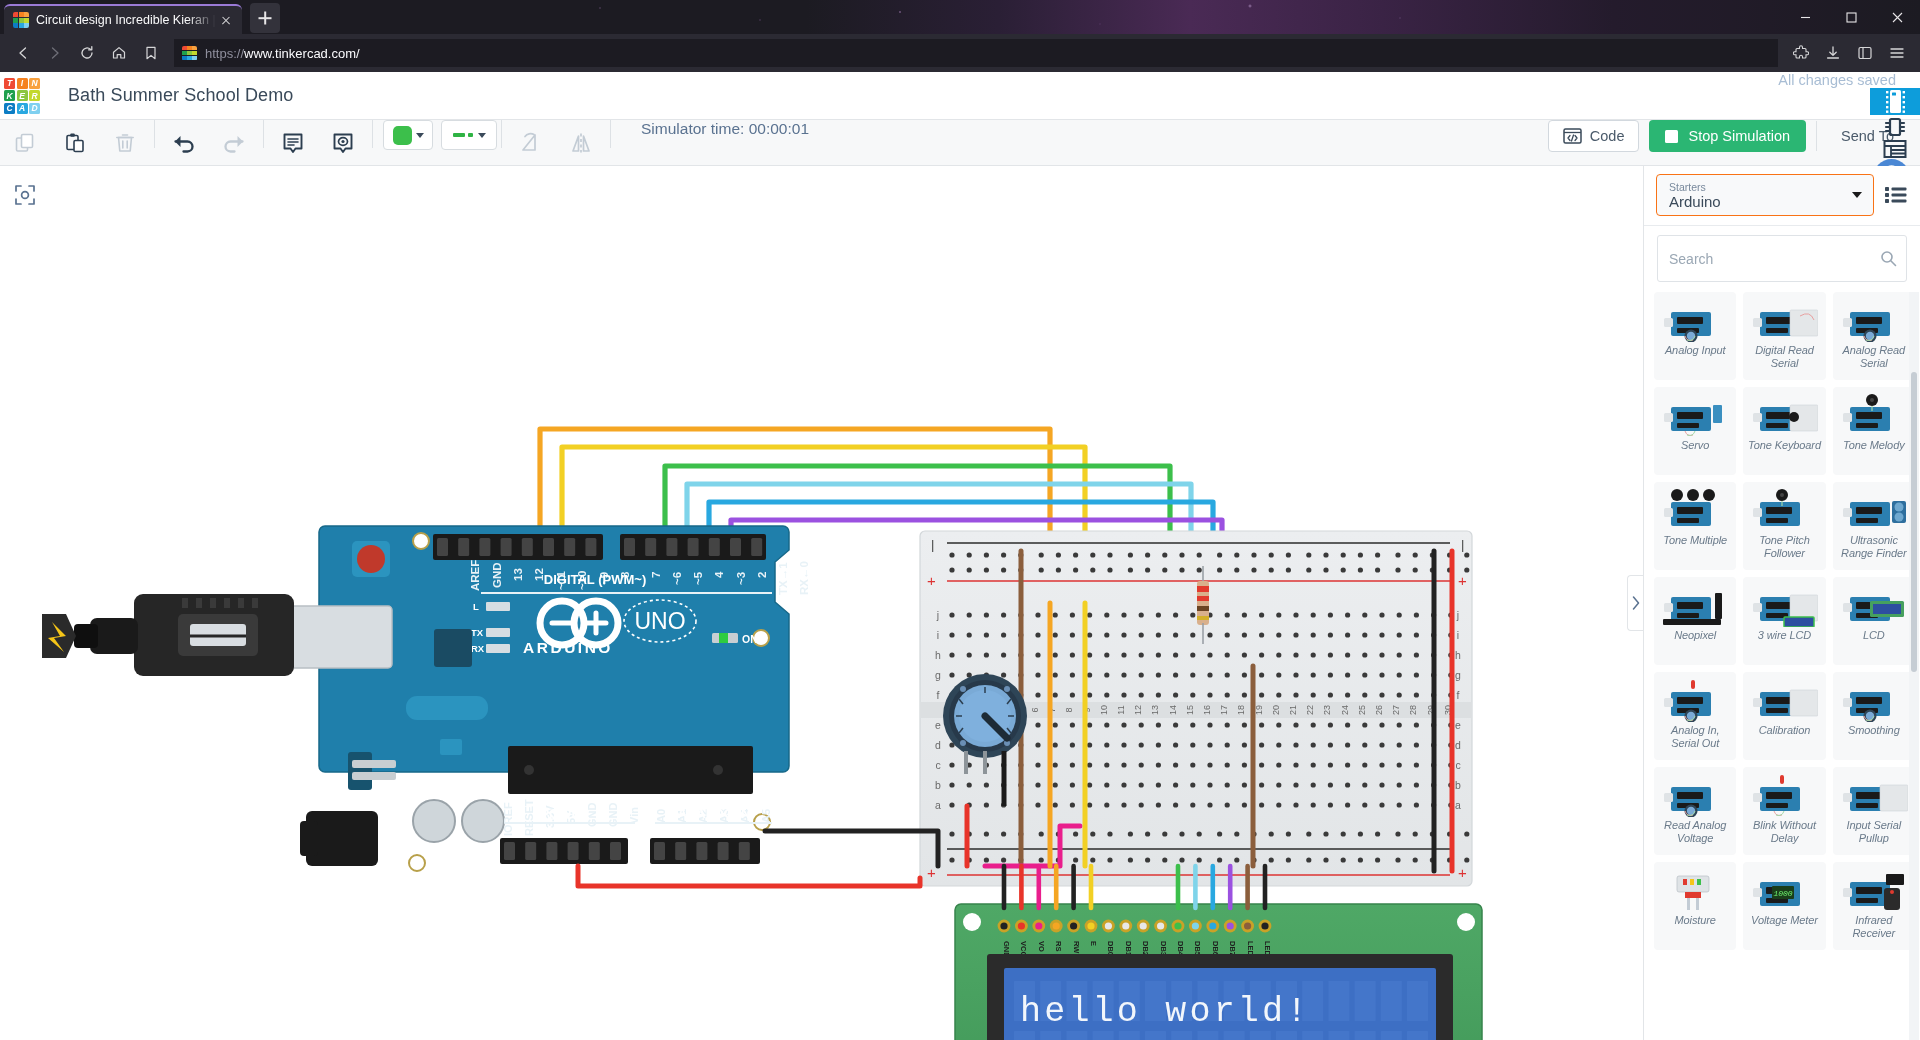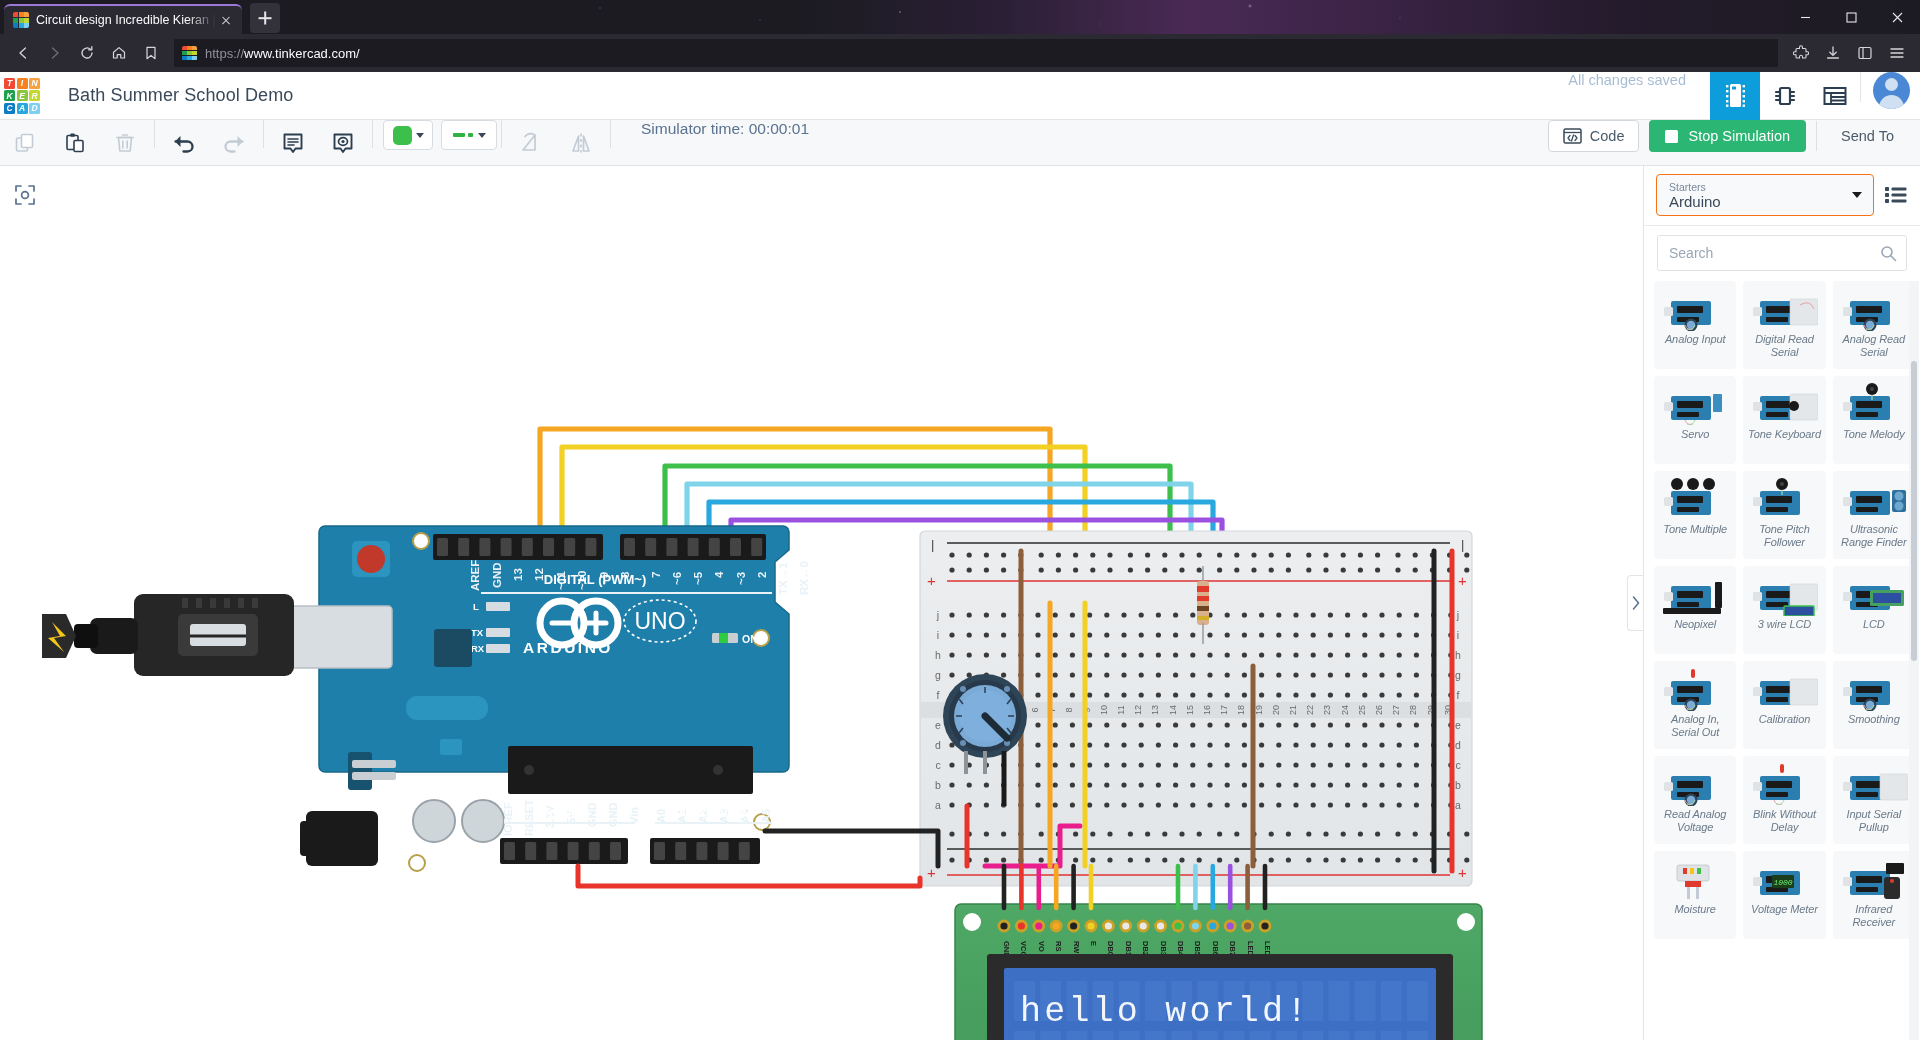--- a/index.html
+++ b/index.html
@@ -157,22 +157,23 @@
   }
   .tc-title {
     font-size: 18px;
     color: #3a4a5a;
     margin-left: 27px;
     letter-spacing: 0.1px;
   }
   .tc-header-right {
     margin-left: auto;
     display: flex;
-    align-items: flex-start;
+    align-items: flex-end;
     height: 48px;
+    flex-direction: column;
   }
   .saved-text {
     font-size: 14.5px;
     color: #a8bdd4;
     margin-right: 24px;
   }
   .hdr-btn {
     width: 50px; height: 48px;
     display: flex; align-items: center; justify-content: center;
   }
@@ -293,21 +294,21 @@
   .starters-value { font-size: 15px; color: #3a4a5a; line-height: 1.2; }
   .starters-caret {
     position: absolute; right: 11px; top: 50%; transform: translateY(-50%);
     width:0;height:0;border-left:5px solid transparent;border-right:5px solid transparent;border-top:6px solid #1a1a1a;
   }
   .list-view-btn { width: 28px; height: 28px; display:flex;align-items:center;justify-content:center; }
   .panel-search {
     padding: 9px 13px 10px 13px;
   }
   .search-input-wrap {
-    height: 36px;
+    height: 47px;
     border: 1px solid #dfe3e7;
     border-radius: 3px;
     display: flex; align-items: center;
     padding: 0 9px 0 11px;
     background: #fff;
   }
   .search-input-wrap span { flex:1; font-size: 14px; color: #9aa7b4; }
   .comp-scroll {
     flex: 1;
     overflow: hidden;

